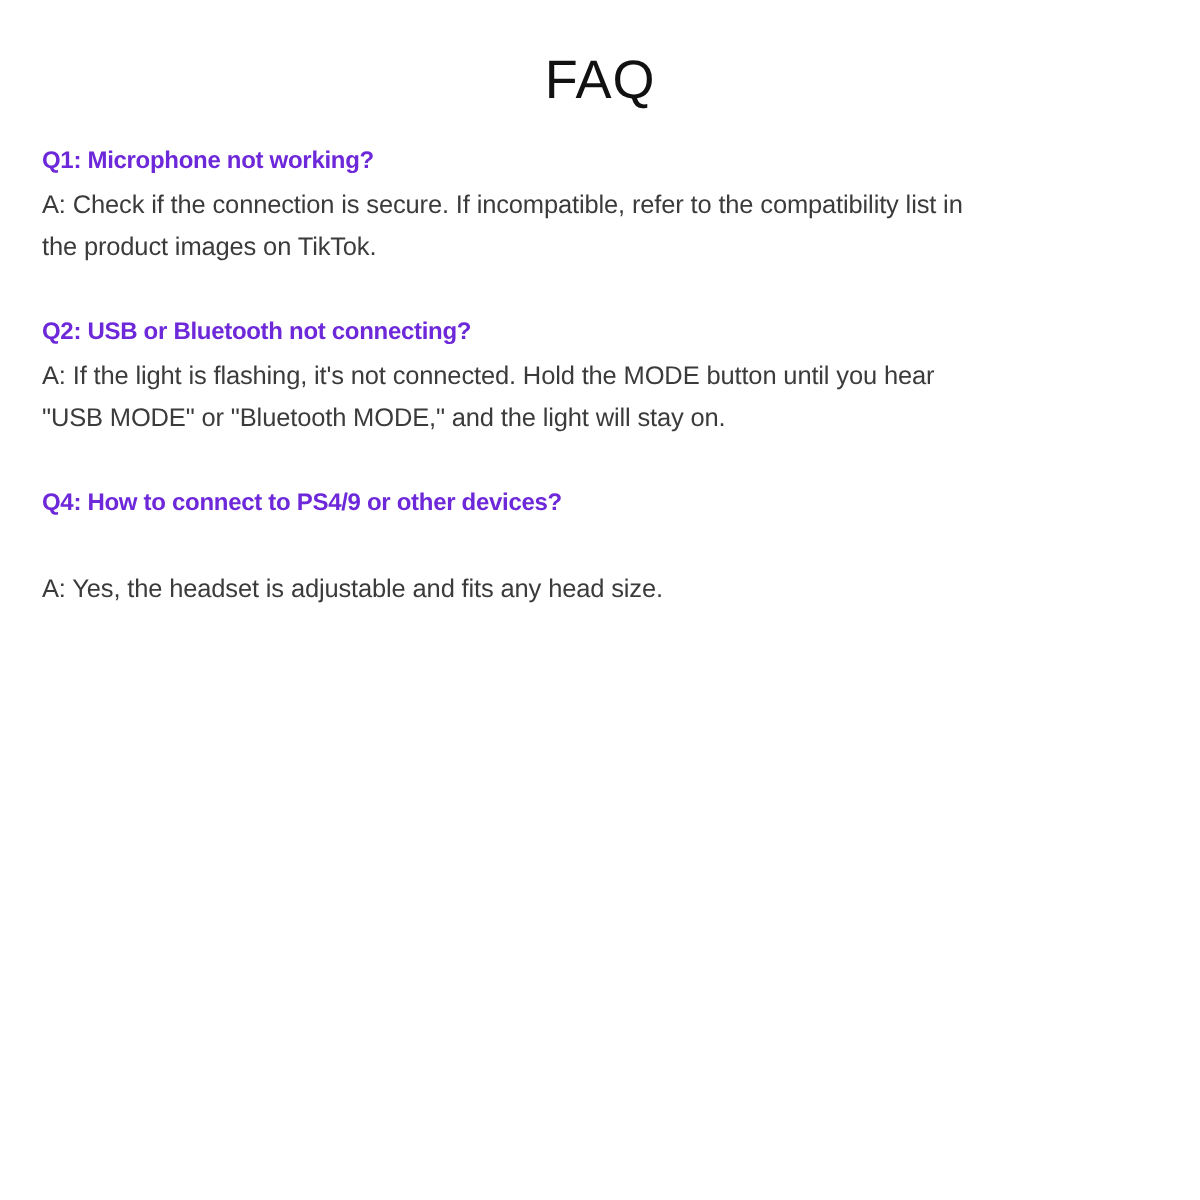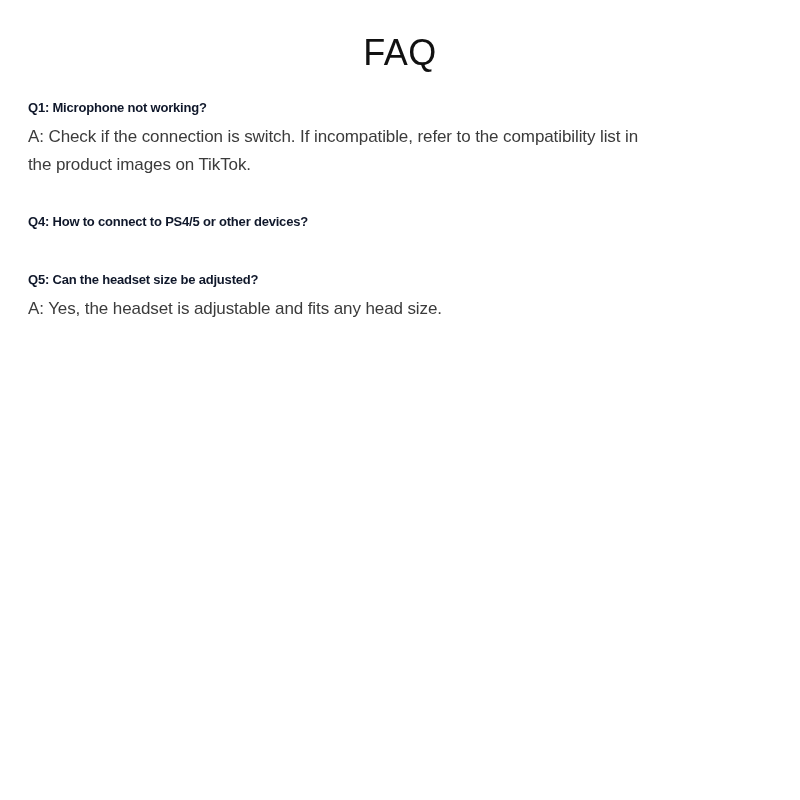--- a/index.html
+++ b/index.html
@@ -26,24 +26,24 @@
     line-height: 38px;
     font-weight: 500;
     letter-spacing: 0.5px;
     color: #111111;
   }
   .faq-section {
     margin: 0 0 28px 0;
   }
   .question {
     margin: 0;
-    font-size: 13px;
+    font-size: 16px;
     line-height: 30px;
     font-weight: 700;
-    color: #0f172a;
+    color: #6d28d9;
     letter-spacing: -0.2px;
   }
   .answer {
     margin: 0;
     font-size: 17px;
     line-height: 28px;
     font-weight: 400;
     color: #3b3b3b;
     white-space: pre-wrap;
     letter-spacing: -0.1px;
@@ -51,31 +51,35 @@
 </style>
 </head>
 <body>
 
 <div class="page">
 
   <h1 class="faq-title">FAQ</h1>
 
   <div class="faq-section">
     <h2 class="question">Q1: Microphone not working?</h2>
-    <p class="answer">A: Check if the connection is switch. If incompatible, refer to the compatibility list in
+    <p class="answer">A: Check if the connection is secure. If incompatible, refer to the compatibility list in
 the product images on TikTok.</p>
   </div>
 
+  <div class="faq-section">
+    <h2 class="question">Q2: USB or Bluetooth not connecting?</h2>
+    <p class="answer">A: If the light is flashing, it's not connected. Hold the MODE button until you hear
+"USB MODE" or "Bluetooth MODE," and the light will stay on.</p>
+  </div>
 
 
   <div class="faq-section">
-    <h2 class="question">Q4: How to connect to PS4/5 or other devices?</h2>
+    <h2 class="question">Q4: How to connect to PS4/9 or other devices?</h2>
   </div>
 
   <div class="faq-section">
-    <h2 class="question">Q5: Can the headset size be adjusted?</h2>
     <p class="answer">A: Yes, the headset is adjustable and fits any head size.</p>
   </div>
 
   <div class="faq-section">
   </div>
 
 </div>
 
 </body></html>

